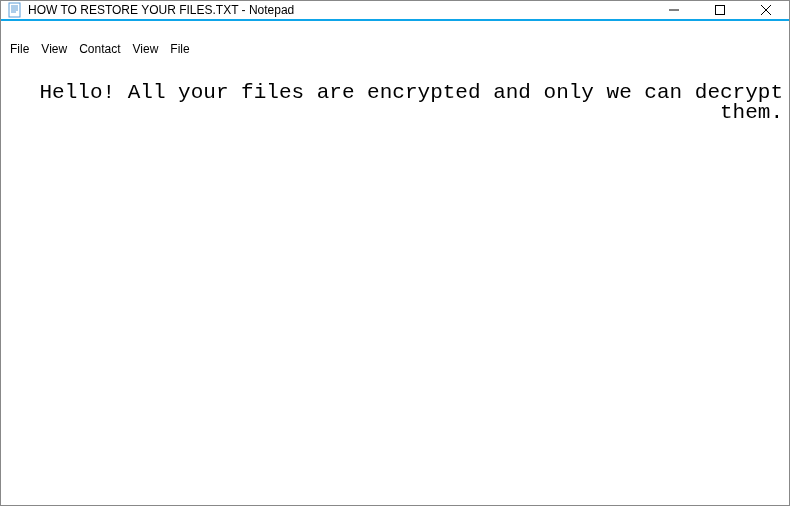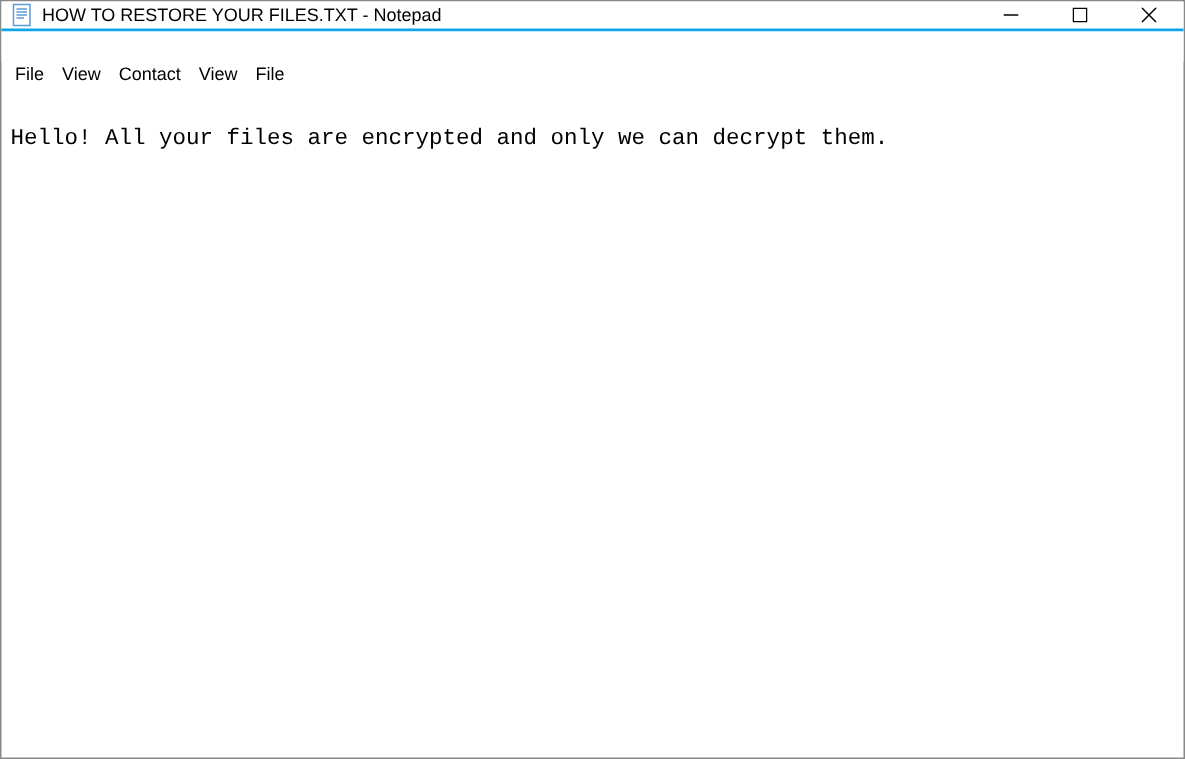--- a/index.html
+++ b/index.html
@@ -66,26 +66,27 @@
     }
     .menu-item {
       padding: 2px 5px;
       cursor: pointer;
       margin-top: 36px;
     }
     .content {
       flex: 1;
       padding: 2px 6px 6px 6px;
       font-family: Consolas, "Courier New", monospace;
-      font-size: 15px;
+      font-size: 21px;
       line-height: 20px;
       color: #000;
       white-space: pre-wrap;
       overflow: hidden;
       position: relative;
+      text-align: right;
     }
     .content .line { display: block; }
   </style>
 </head>
 <body>
 
 <div class="window">
 
   <div class="titlebar">
     <span class="titlebar-icon">

